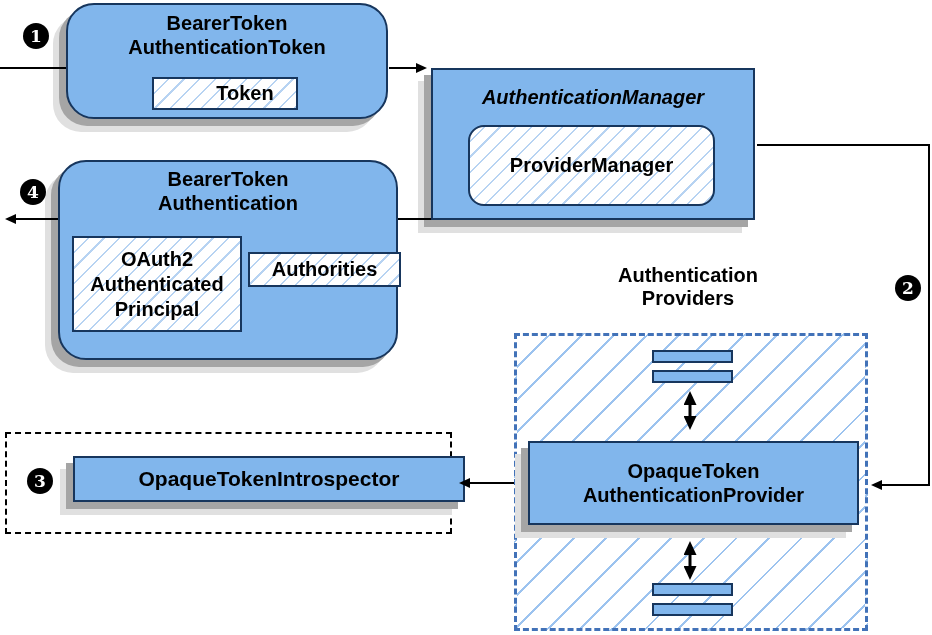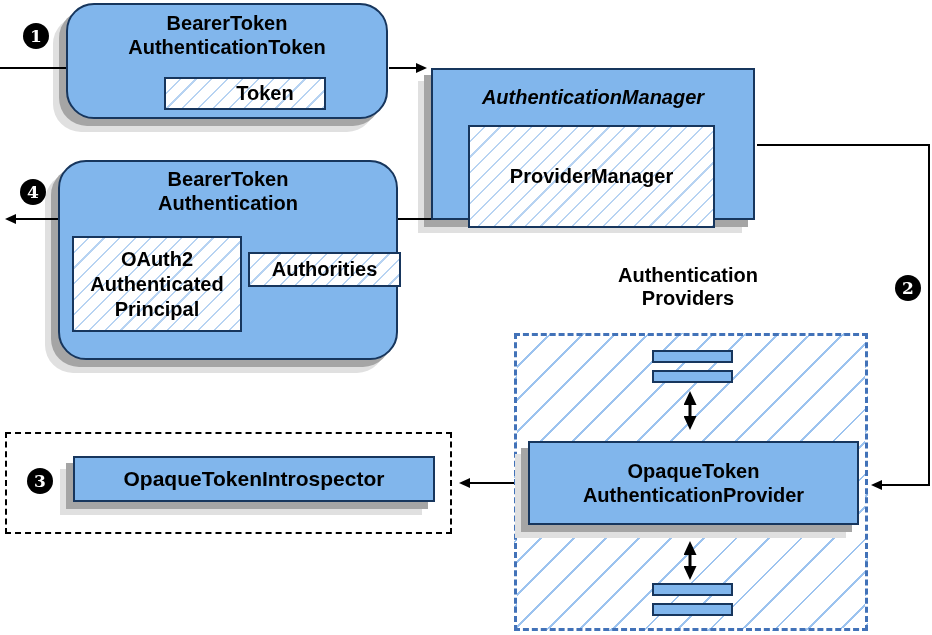--- a/index.html
+++ b/index.html
@@ -62,39 +62,39 @@
 <div id="canvas">
 
   <div class="badge" style="left:23px;top:23px;">1</div>
   <div class="badge" style="left:895px;top:275px;">2</div>
   <div class="badge" style="left:27px;top:468px;">3</div>
   <div class="badge" style="left:20px;top:179px;">4</div>
 
   <div class="box rounded" style="left:66px;top:3px;width:322px;height:116px;">
     <div class="title" style="padding-top:6px;">BearerToken
 AuthenticationToken</div>
-    <div class="inner" style="left:96px;top:72px;width:162px;height:33px;padding-left:40px;">Token</div>
+    <div class="inner" style="left:84px;top:72px;width:146px;height:33px;padding-left:40px;">Token</div>
   </div>
 
   <div class="box" style="left:431px;top:68px;width:324px;height:152px;">
     <div class="title" style="padding-top:15px;font-style:italic;">AuthenticationManager</div>
-    <div class="inner" style="left:35px;top:55px;width:247px;height:103px;">ProviderManager</div>
+    <div class="inner" style="left:35px;top:55px;width:247px;height:81px;border-radius:16px;">ProviderManager</div>
   </div>
 
   <div class="box rounded" style="left:58px;top:160px;width:340px;height:200px;">
     <div class="title" style="padding-top:5px;">BearerToken
 Authentication</div>
     <div class="inner" style="left:12px;top:74px;width:170px;height:96px;">OAuth2
 Authenticated
 Principal</div>
     <div class="inner" style="left:188px;top:90px;width:153px;height:35px;">Authorities</div>
   </div>
 
   <div class="dotted-group">
-    <div class="box flexcenter" style="left:66px;top:22px;width:362px;height:46px;font-size:21px;">OpaqueTokenIntrospector</div>
+    <div class="box flexcenter" style="left:66px;top:22px;width:392px;height:46px;font-size:21px;">OpaqueTokenIntrospector</div>
   </div>
 
   <div class="region-label">Authentication
 Providers</div>
 
   <div class="region">
     <div class="bar" style="left:135px;top:14px;"></div>
     <div class="bar" style="left:135px;top:34px;"></div>
     <div class="box flexcenter" style="left:11px;top:105px;width:331px;height:84px;">
       <div class="title">OpaqueToken

